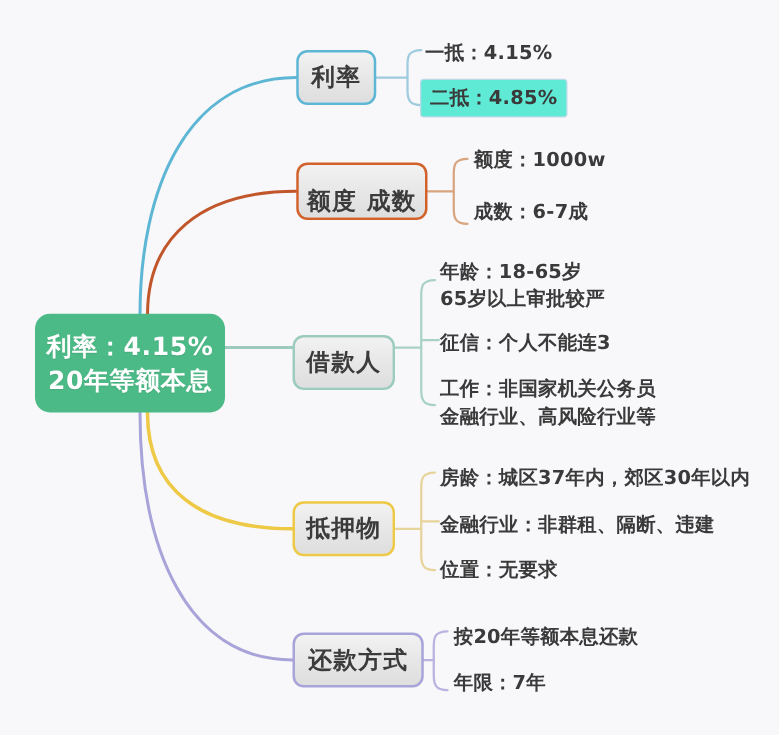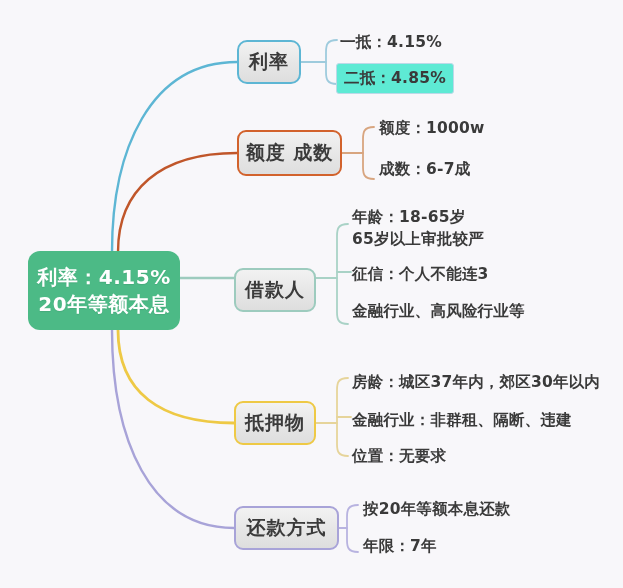--- a/index.html
+++ b/index.html
@@ -129,25 +129,25 @@
 
     <path d="M358,505 C348,505 347,510 347,517 L347,540 C347,547 348,552 358,552" fill="none" stroke="#b8b3e0" stroke-width="1.8" stroke-linecap="round"></path>
     <line x1="339" y1="528" x2="347" y2="528" stroke="#b8b3e0" stroke-width="1.8" stroke-linecap="round"></line>
   </svg>
 
   <div class="root-node">
     <span class="rl">利率：4.15%</span>
     <span class="rl">20年等额本息</span>
   </div>
 
-  <div class="branch-node c-blue" style="left:237px; top:40px; width:64px; height:44px;border-radius:10px;">
+  <div class="branch-node c-blue" style="left:237px; top:40px; width:64px; height:44px;">
     <span>利率</span>
   </div>
 
-  <div class="branch-node c-orange" style="left:237px; top:130px; width:105px; height:46px;">
+  <div class="branch-node c-orange" style="left:237px; top:130px; width:105px; height:46px;align-items:flex-end;">
     <span>额度 成数</span>
   </div>
 
   <div class="branch-node c-teal" style="left:234px; top:268px; width:82px; height:44px;">
     <span>借款人</span>
   </div>
 
   <div class="branch-node c-gold" style="left:234px; top:401px; width:82px; height:44px;">
     <span>抵押物</span>
   </div>
@@ -165,20 +165,21 @@
   <div class="leaf" style="left:379px; top:158px;">成数：6-7成</div>
 
   <div class="leaf" style="left:352px; top:206px;">
     <span class="ln">年龄：18-65岁</span>
     <span class="ln">65岁以上审批较严</span>
   </div>
 
   <div class="leaf" style="left:352px; top:263px;">征信：个人不能连3</div>
 
   <div class="leaf" style="left:352px; top:300px;">
+    <span class="ln">工作：非国家机关公务员</span>
     <span class="ln">金融行业、高风险行业等</span>
   </div>
 
   <div class="leaf" style="left:352px; top:371px;">房龄：城区37年内，郊区30年以内</div>
 
   <div class="leaf" style="left:352px; top:409px;">金融行业：非群租、隔断、违建</div>
 
   <div class="leaf" style="left:352px; top:445px;">位置：无要求</div>
 
   <div class="leaf" style="left:363px; top:498px;">按20年等额本息还款</div>

